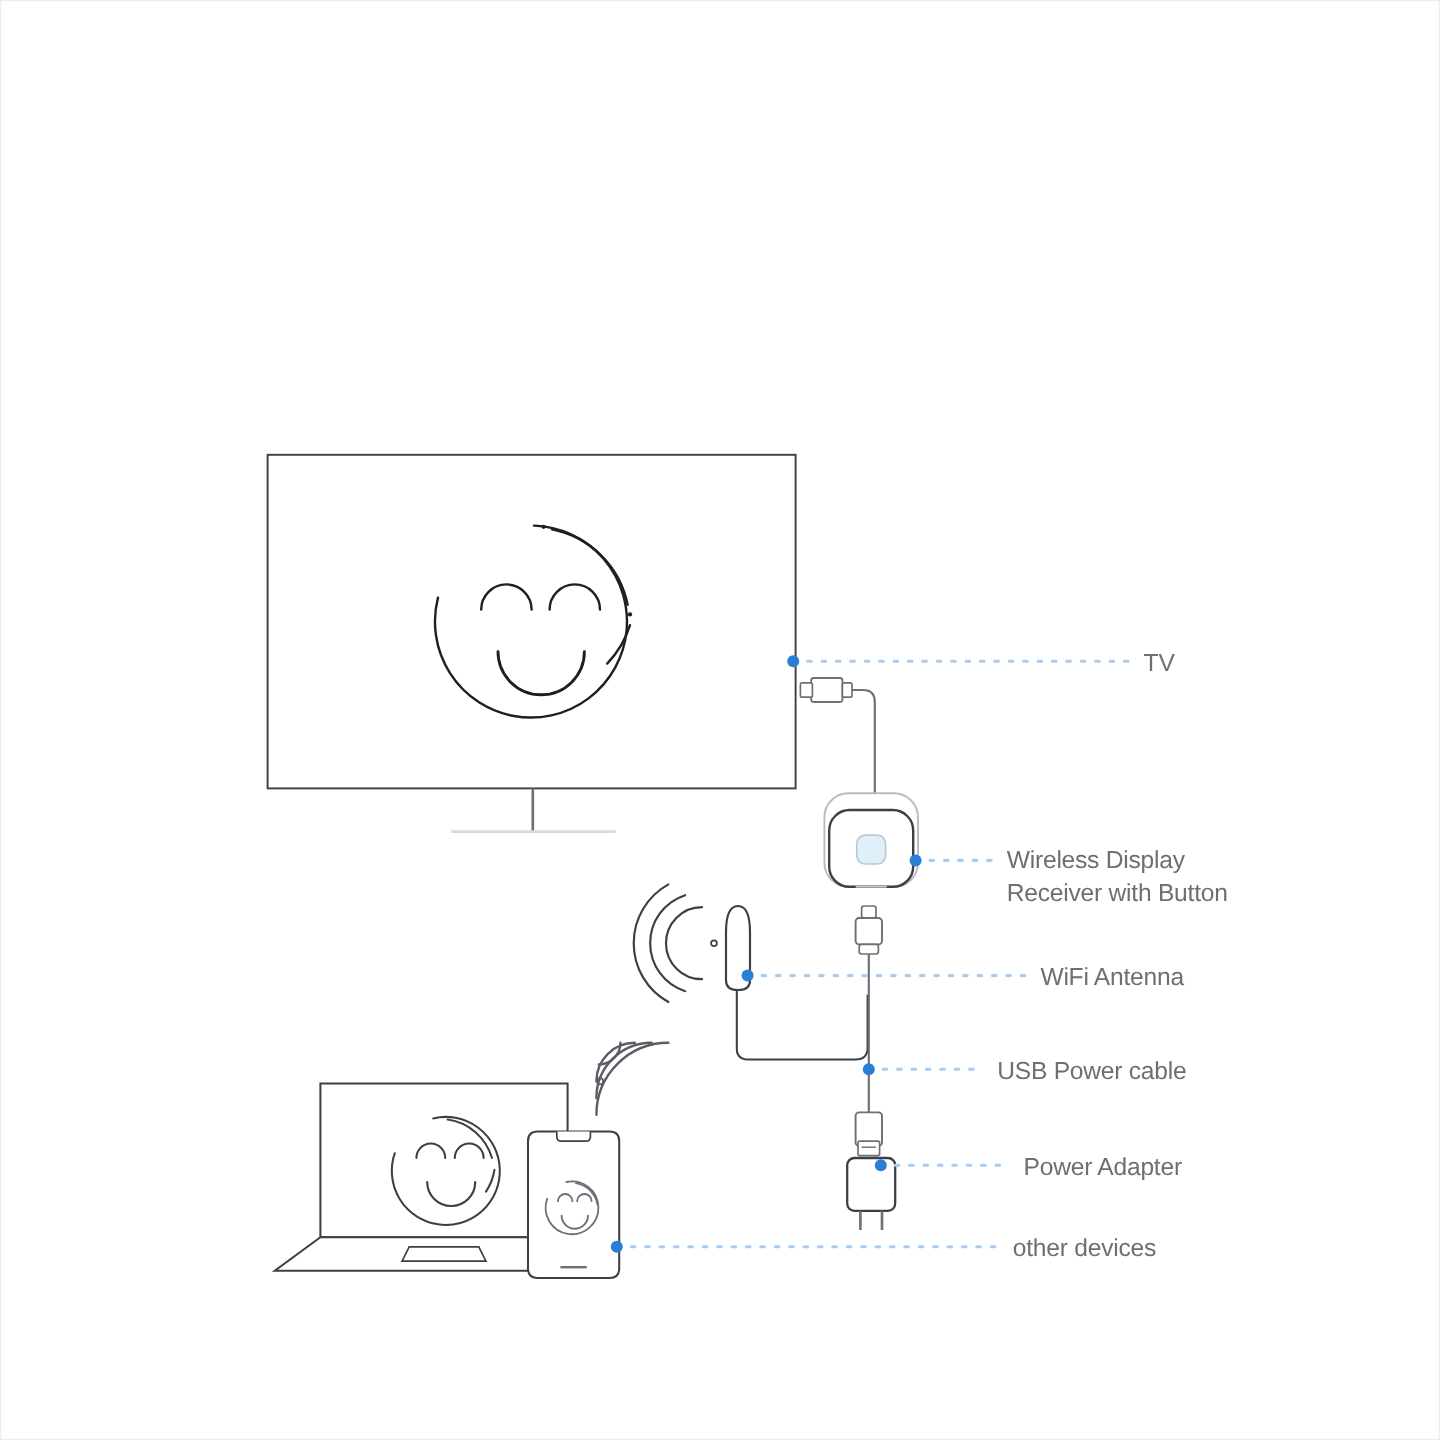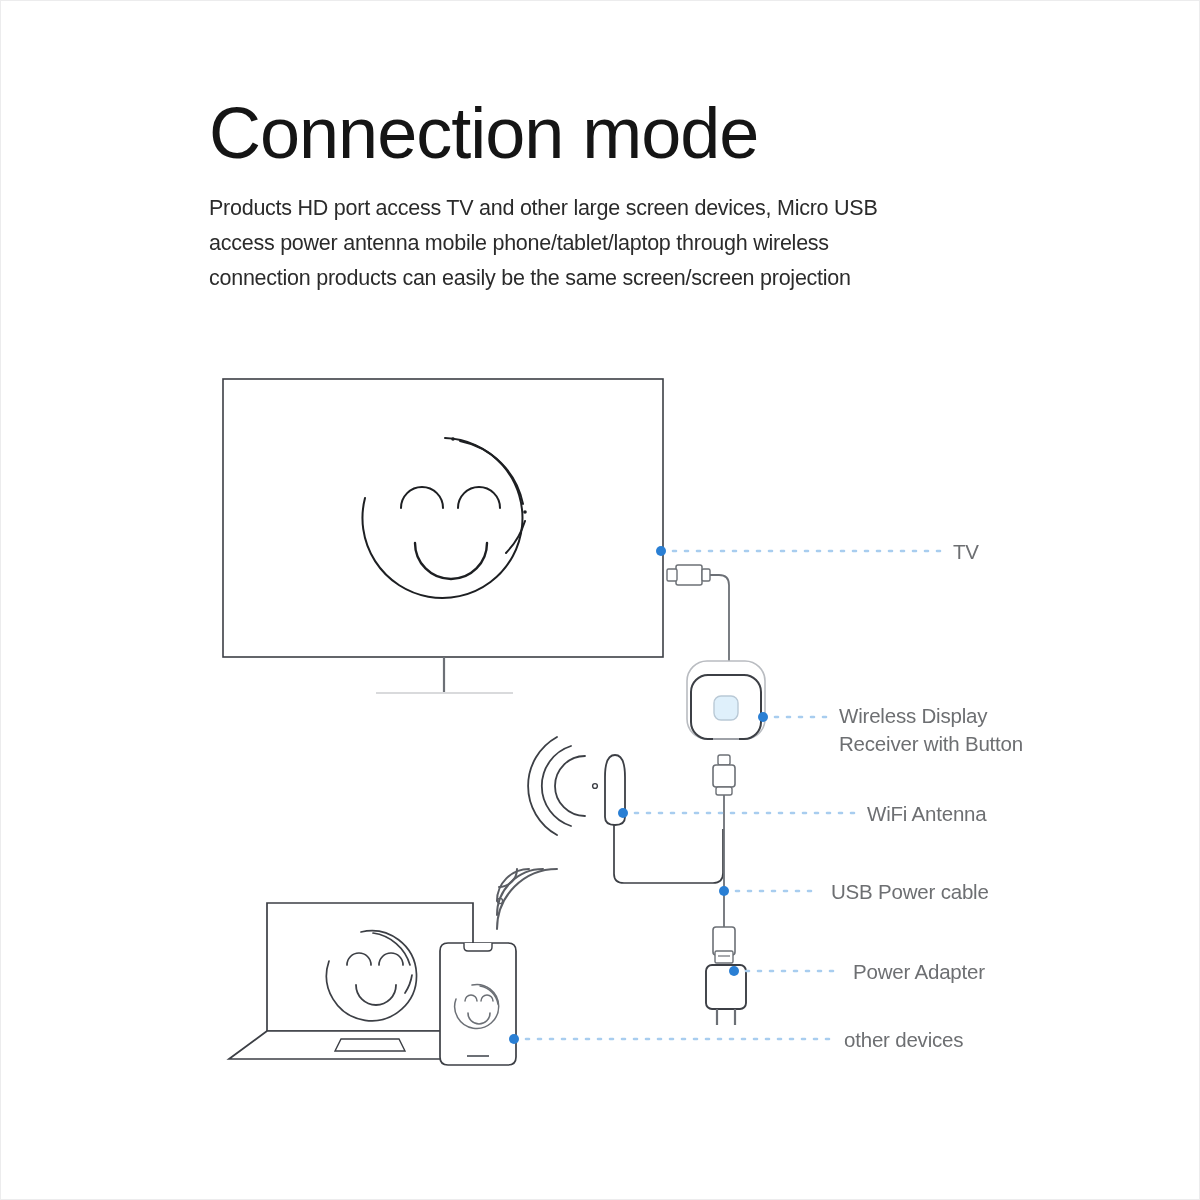--- a/index.html
+++ b/index.html
@@ -60,26 +60,20 @@
     font-size: 20.5px;
     fill: #6d6f72;
     letter-spacing: -0.2px;
   }
 </style>
 </head>
 <body>
 
 <div id="page">
 
-  <div id="heading-block">
-    <h1 id="page-title">Connection mode</h1>
-    <p id="intro-paragraph">Products HD      port access TV and other large screen devices, Micro USB
-access power antenna mobile phone/tablet/laptop through wireless
-connection products can easily be the same screen/screen projection</p>
-  </div>
 
   <svg id="diagram-svg" viewBox="0 0 1200 790">
 
     <g>
       <rect x="222" y="48" width="440" height="278" fill="#ffffff" stroke="#3c3f45" stroke-width="1.6"></rect>
 
       <line x1="443" y1="326" x2="443" y2="362" stroke="#6c7076" stroke-width="2.2"></line>
       <line x1="375" y1="362" x2="512" y2="362" stroke="#d9dadc" stroke-width="2.2"></line>
 
       <g>

